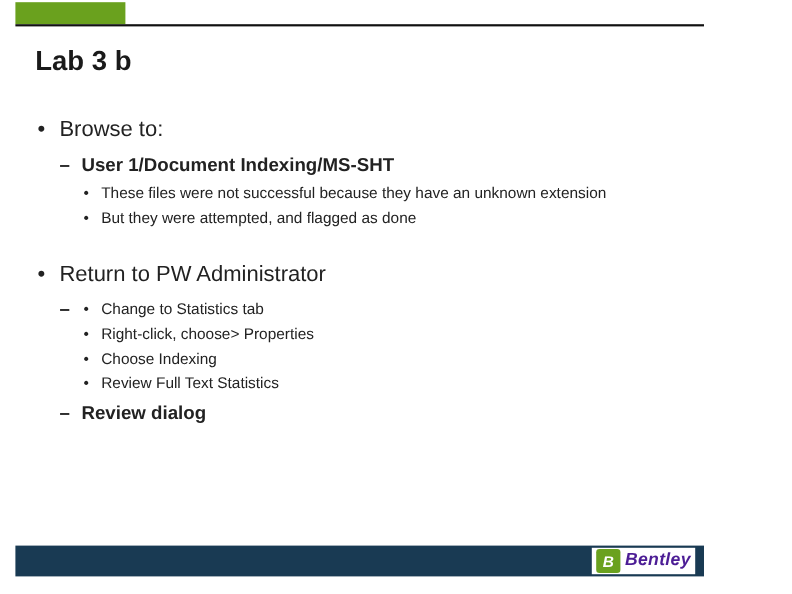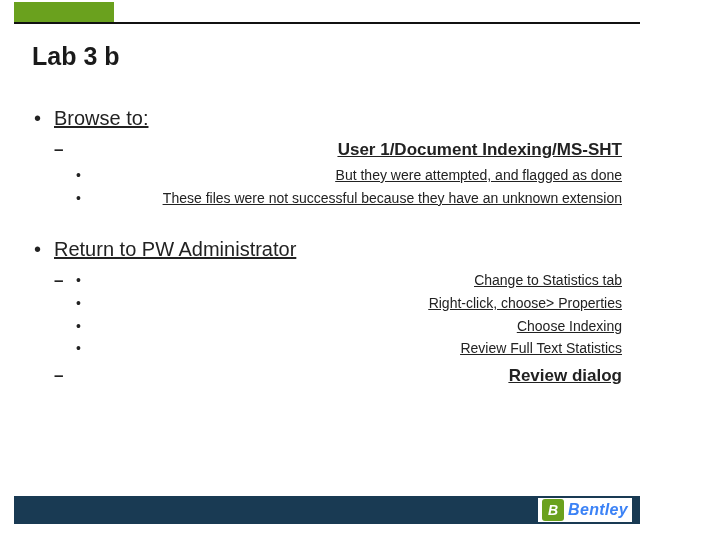--- a/index.html
+++ b/index.html
@@ -2,55 +2,55 @@
 <html><head>
 <meta charset="utf-8">
 <style>
   * { margin: 0; padding: 0; box-sizing: border-box; }
   html, body { width: 720px; height: 540px; font-family: Verdana, Arial, sans-serif; background: #fff; color: #222; }
   .slide { position: relative; width: 654px; height: 540px; }
   .top-green { position: absolute; left: 14px; top: 2px; width: 100px; height: 20px; background: #6aa11e; }
   .top-rule { position: absolute; left: 14px; right: 14px; top: 22px; height: 0; border-top: 2px solid #111; }
   .content { position: absolute; left: 32px; right: 32px; top: 42px; }
   .title { font-weight: bold; font-size: 25px; color: #1a1a1a; margin-bottom: 36px; }
-  ul { list-style: none; text-decoration: underline; }
+  ul { list-style: none; }
   .lvl1 > li { position: relative; padding-left: 22px; font-size: 20px; margin-bottom: 10px; }
   .lvl1 > li::before { content: "•"; position: absolute; left: 2px; top: 0; font-size: 20px; }
   .lvl2 { margin-top: 10px; }
-  .lvl2 > li { position: relative; padding-left: 20px; font-size: 17px; font-weight: bold; margin-bottom: 8px; text-align: right; }
+  .lvl2 > li { position: relative; padding-left: 20px; font-size: 17px; font-weight: bold; margin-bottom: 8px; }
   .lvl2 > li::before { content: "–"; position: absolute; left: 0; top: 0; }
   .lvl3 { margin-top: 6px; }
   .lvl3 > li { position: relative; padding-left: 18px; font-size: 14px; font-weight: normal; margin-bottom: 4px; line-height: 1.35; }
   .lvl3 > li::before { content: "•"; position: absolute; left: 2px; top: 0; font-size: 14px; }
   .footer-bar { position: absolute; left: 14px; right: 14px; bottom: 16px; height: 28px; background: #193a53; }
   .logo { position: absolute; right: 22px; bottom: 18px; height: 24px; display: flex; align-items: center; gap: 4px; background: #fff; padding: 0 4px; }
   .logo-mark { width: 22px; height: 22px; background: #6aa11e; border-radius: 3px; position: relative; display:flex; align-items:center; justify-content:center; }
   .logo-mark span { color: #fff; font-weight: bold; font-size: 14px; font-style: italic; }
-  .logo-text { font-style: italic; font-weight: bold; font-size: 16px; color: #3b82f6; letter-spacing: .3px; }
+  .logo-text { font-style: italic; font-weight: bold; font-size: 16px; color: #4c1d95; letter-spacing: .3px; }
   .lvl1 > li:nth-child(2) { margin-top: 30px; }
 </style>
 </head>
 <body>
 
 <div class="slide">
   <div class="top-green"></div>
   <div class="top-rule"></div>
 
   <div class="content">
     <div class="title">Lab 3 b</div>
 
     <ul class="lvl1">
       <li>
         <span>Browse to:</span>
         <ul class="lvl2">
           <li>
             <span>User 1/Document Indexing/MS-SHT</span>
             <ul class="lvl3">
+              <li><span>These files were not successful because they have an unknown extension</span></li>
               <li><span>But they were attempted, and flagged as done</span></li>
-              <li><span>These files were not successful because they have an unknown extension</span></li>
             </ul>
           </li>
         </ul>
       </li>
       <li>
         <span>Return to PW Administrator</span>
         <ul class="lvl2">
           <li>
             <ul class="lvl3">
               <li><span>Change to Statistics tab</span></li>

